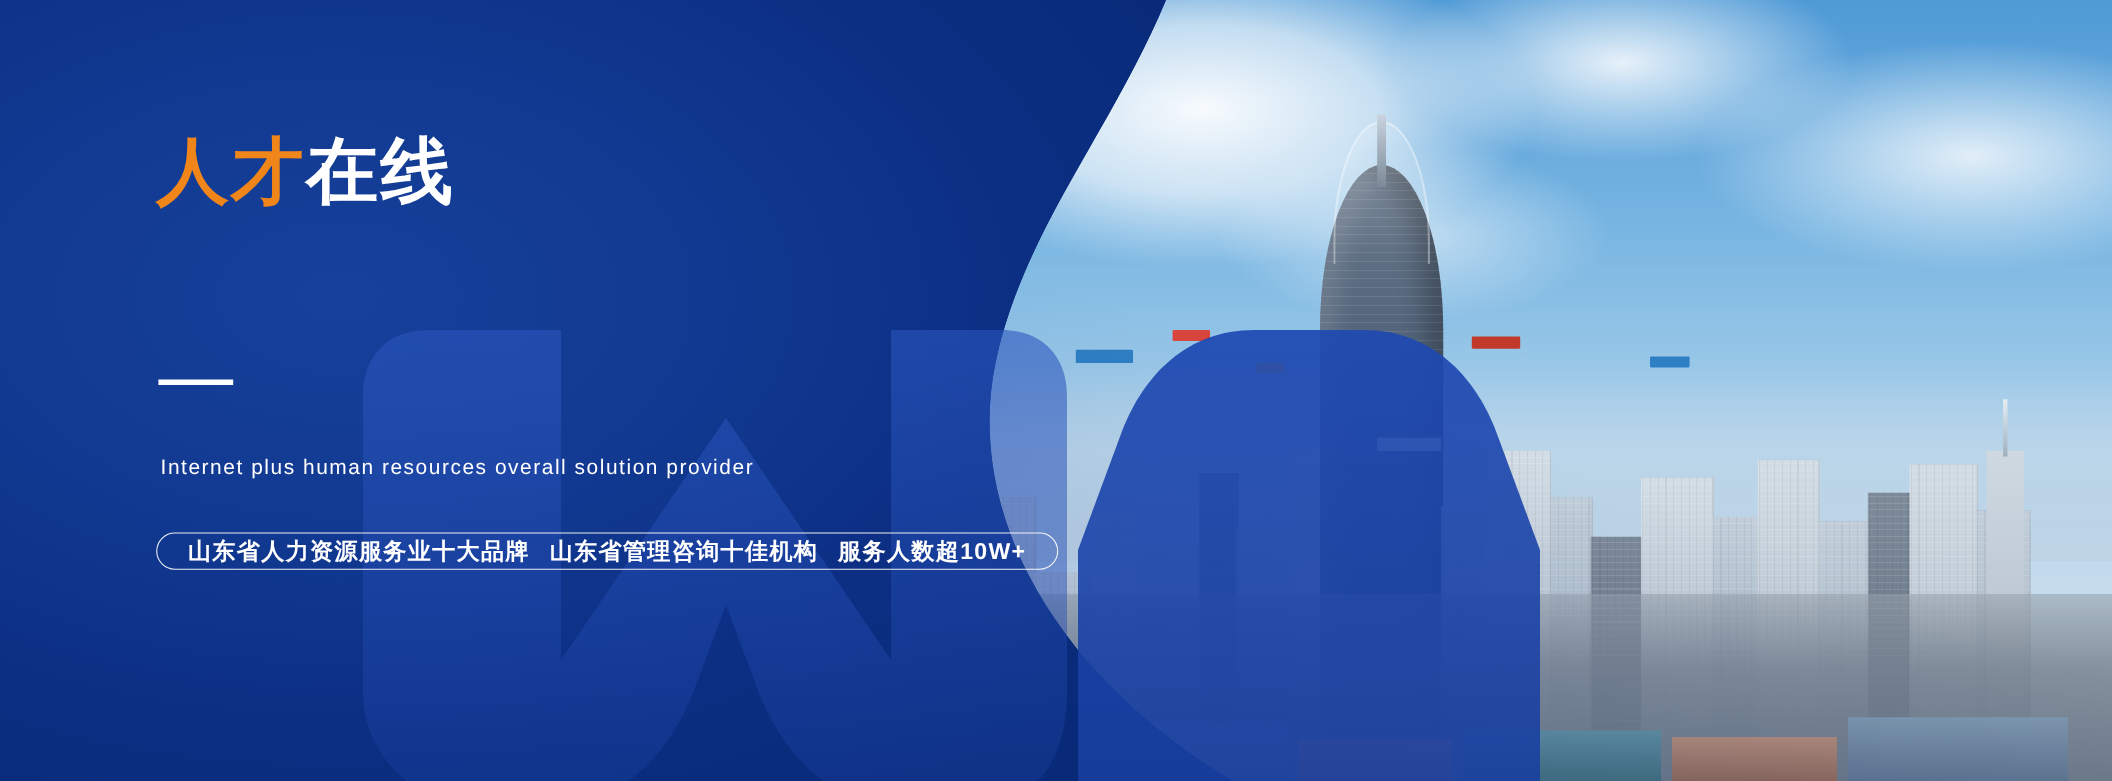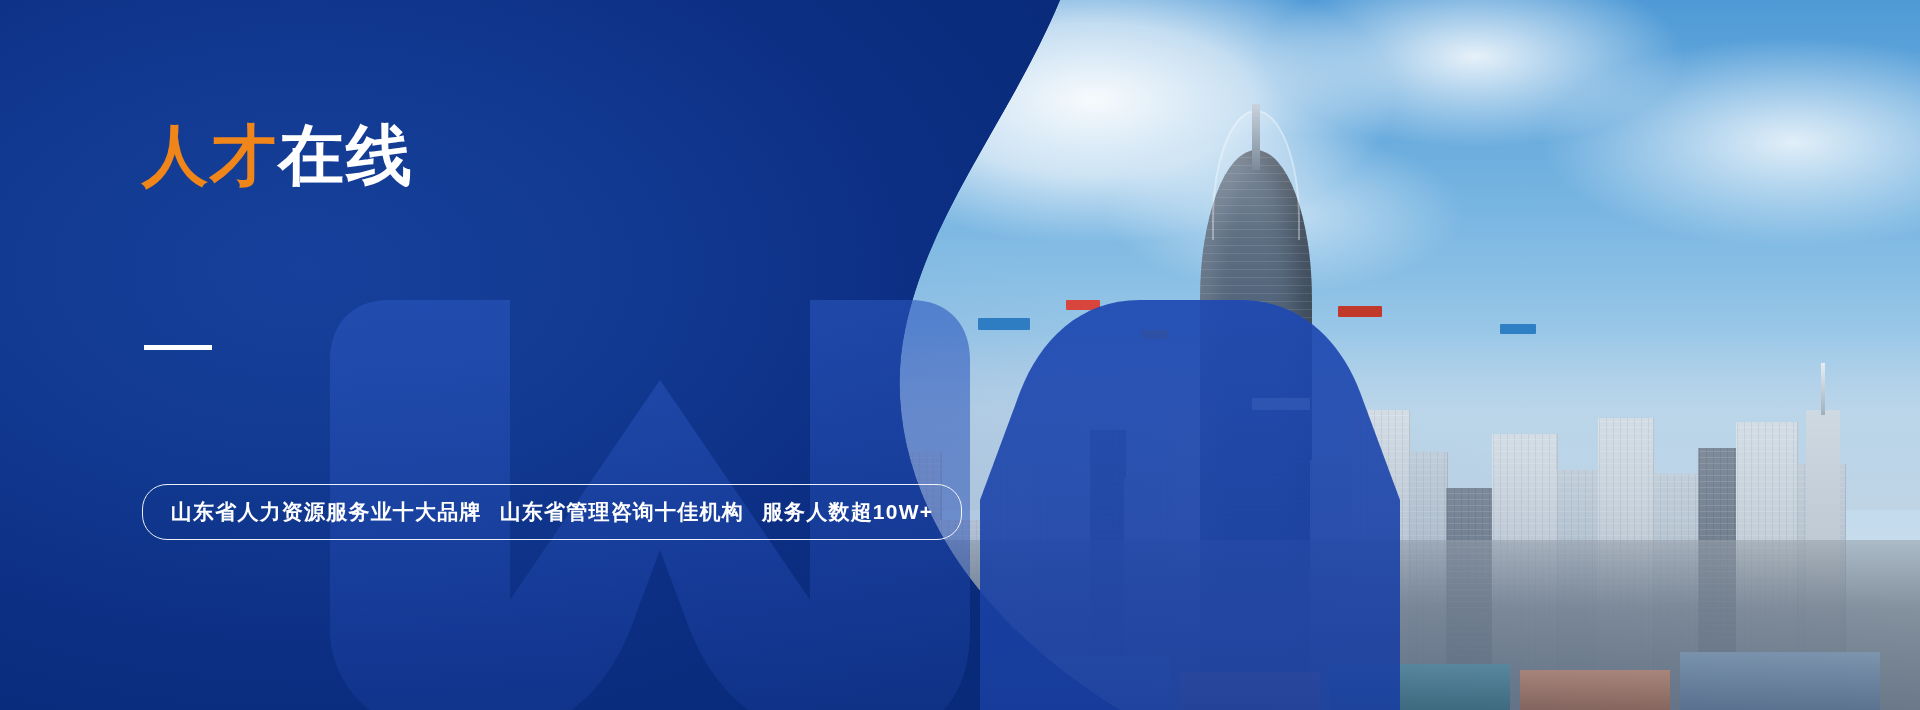--- a/index.html
+++ b/index.html
@@ -214,21 +214,21 @@
     color: #ffffff;
     font-weight: 400;
     white-space: nowrap;
   }
 
   .pill {
     position: absolute;
     top: 472px;
     left: 0;
     width: 820px;
-    height: 56px;
+    height: 34px;
     border: 1.6px solid rgba(255,255,255,0.92);
     border-radius: 25px;
     display: flex;
     align-items: center;
     justify-content: center;
     gap: 0;
   }
   .pill-text {
     font-size: 21px;
     font-weight: 700;
@@ -297,20 +297,21 @@
   <div class="chevron-2"></div>
 
   <div class="content">
 
     <div class="title"><span class="accent">人才</span><span>在线</span></div>
 
 
     <div class="divider"></div>
 
 
+    <div class="desc-en">Internet plus human resources overall solution provider</div>
 
     <div class="pill">
       <span class="pill-text">山东省人力资源服务业十大品牌</span>
       <span class="pill-gap"></span>
       <span class="pill-text">山东省管理咨询十佳机构</span>
       <span class="pill-gap"></span>
       <span class="pill-text">服务人数超10W+</span>
     </div>
 
   </div>

